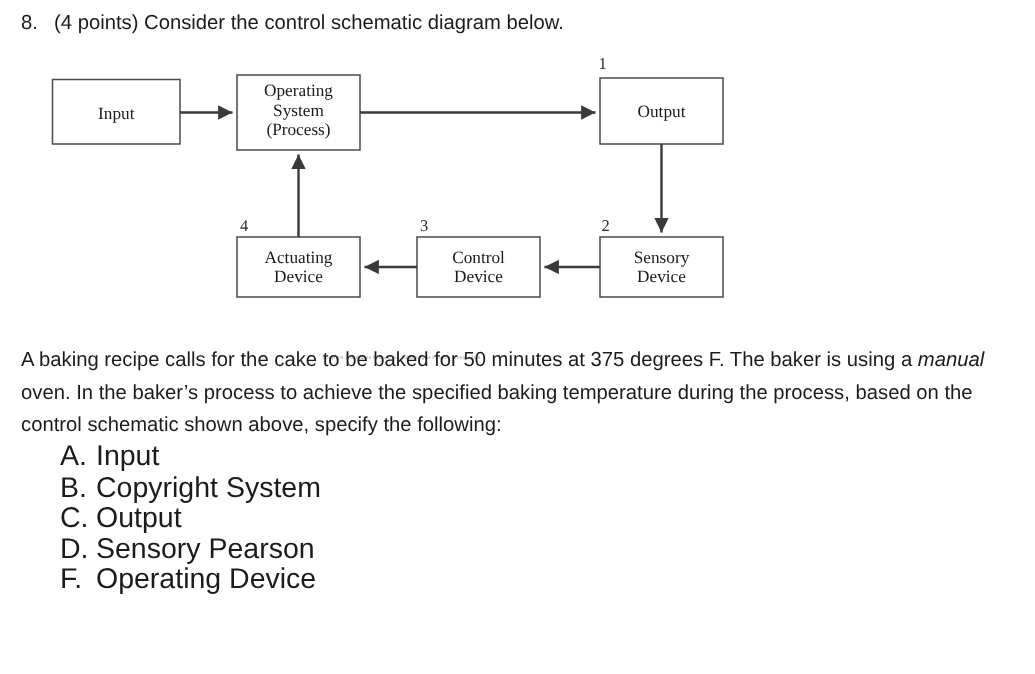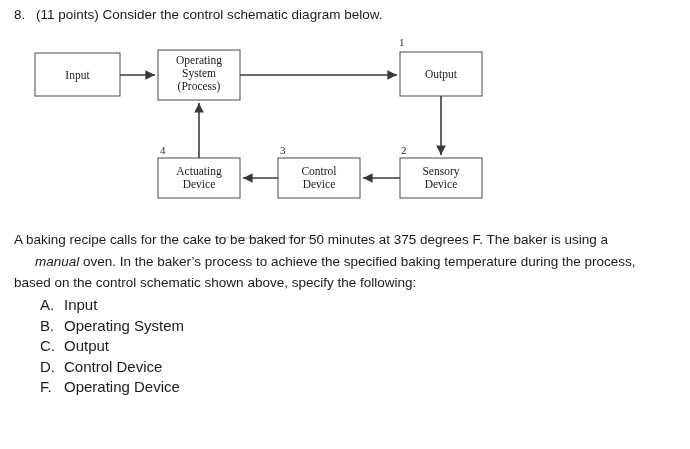--- a/index.html
+++ b/index.html
@@ -79,46 +79,45 @@
     left: 14px;
     top: 229px;
     width: 655px;
     font-size: 13.5px;
     line-height: 21.5px;
     color: #1b1b1b;
     text-align: left;
   }
   .body-para i {
     font-style: italic;
-    margin-left: 21px;
   }
 
   
   .answer-list {
     position: absolute;
     left: 40px;
     top: 295px;
     width: 300px;
   }
   .answer-item {
-    font-size: 15px;
+    font-size: 19px;
     line-height: 20.5px;
     color: #1b1b1b;
     white-space: nowrap;
   }
   .answer-item .a-letter {
     display: inline-block;
     width: 24px;
   }
 </style>
 </head>
 <body>
 
 <div class="question-head">
-  <span class="q-num">8.</span><span>(11 points) Consider the control schematic diagram below.</span>
+  <span class="q-num">8.</span><span>(4 points) Consider the control schematic diagram below.</span>
 </div>
 
 <div class="schematic">
   <svg width="690" height="190" viewBox="0 0 690 190" xmlns="http://www.w3.org/2000/svg">
     <defs>
       <marker id="arrow" markerWidth="7" markerHeight="7" refX="6" refY="3" orient="auto">
         <path d="M0,0 L6,3 L0,6 z" fill="#3a3a3a"></path>
       </marker>
     </defs>
 
@@ -166,24 +165,24 @@
   <div class="copyright-line">Copyright © B. Fabien Bouvier, Inc. publishing as Pearson Prentice Hall</div>
 </div>
 
 <div class="body-para"><span>A baking recipe calls for the cake to be baked for 50 minutes at 375 degrees F. The baker is using a </span><i>manual</i><span> oven. In the baker’s process to achieve the specified baking temperature during the process, based on the control schematic shown above, specify the following:</span></div>
 
 <div class="answer-list">
   <div class="answer-item">
     <span class="a-letter">A.</span><span>Input</span>
   </div>
   <div class="answer-item">
-    <span class="a-letter">B.</span><span>Operating System</span>
+    <span class="a-letter">B.</span><span>Copyright System</span>
   </div>
   <div class="answer-item">
     <span class="a-letter">C.</span><span>Output</span>
   </div>
   <div class="answer-item">
-    <span class="a-letter">D.</span><span>Control Device</span>
+    <span class="a-letter">D.</span><span>Sensory Pearson</span>
   </div>
   <div class="answer-item">
     <span class="a-letter">F.</span><span>Operating Device</span>
   </div>
 </div>
 
 </body></html>

